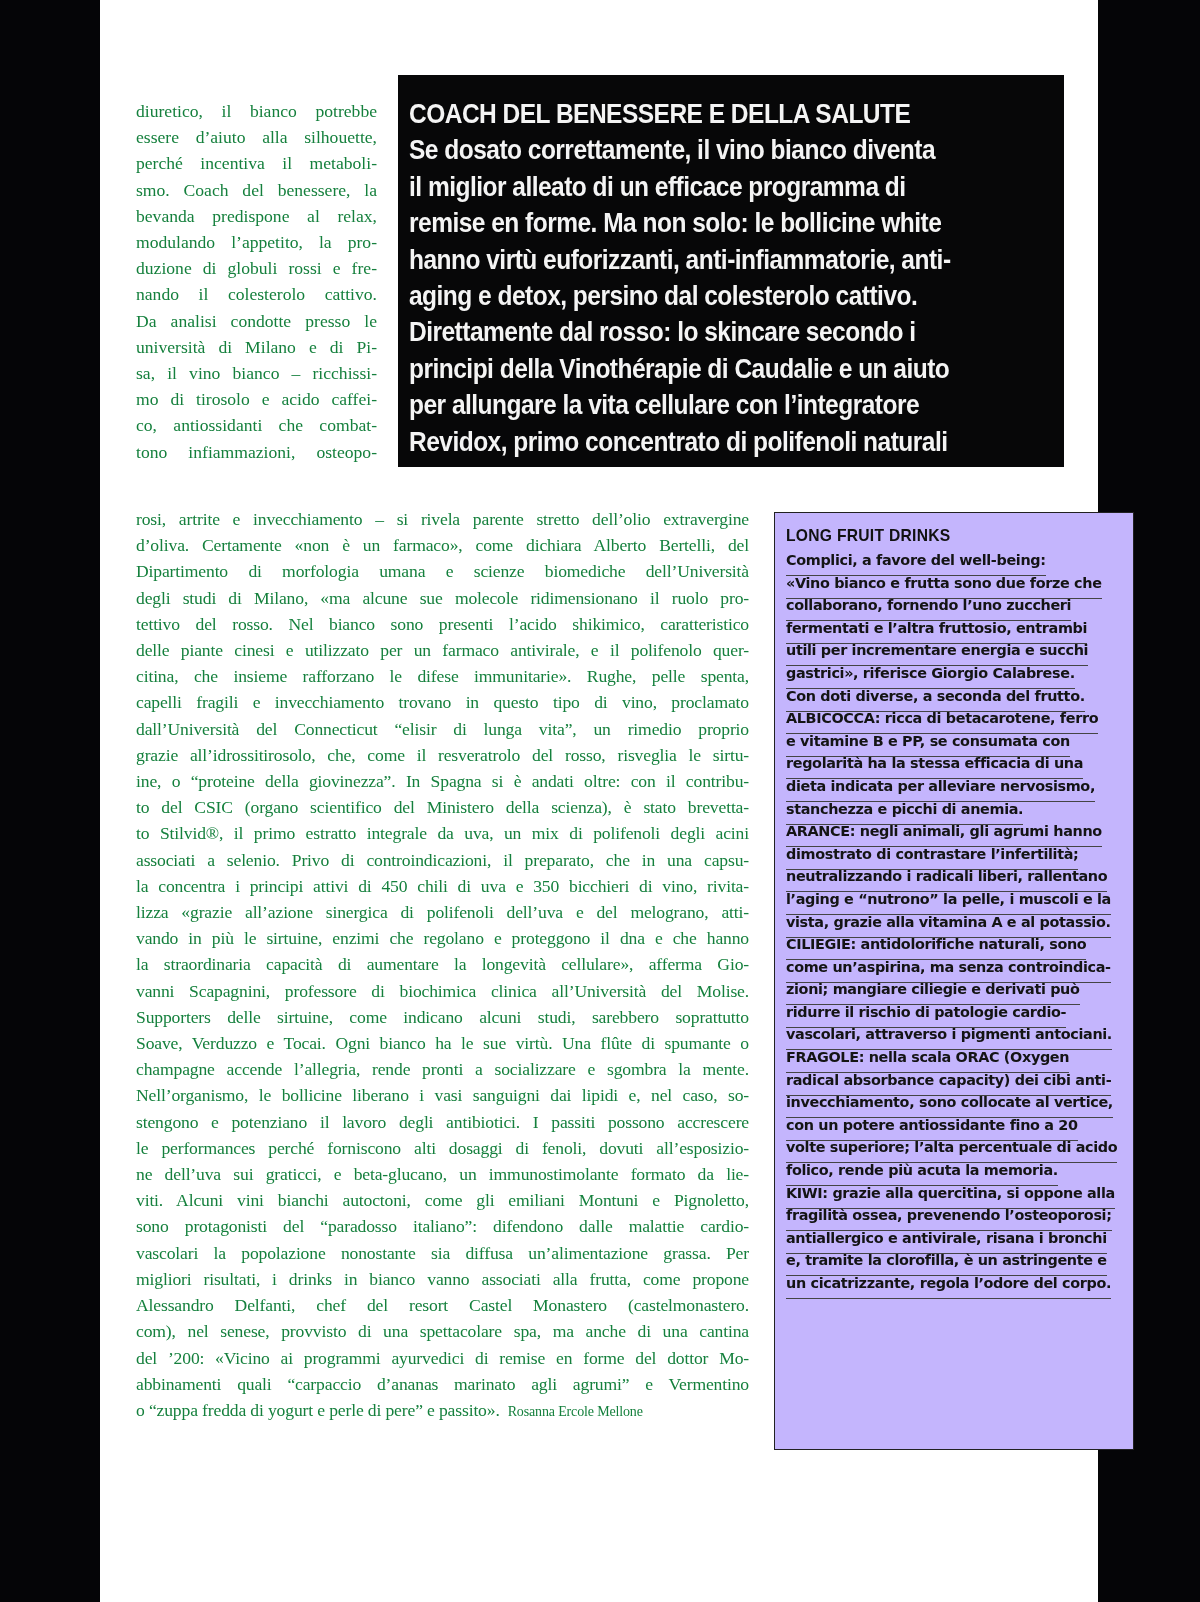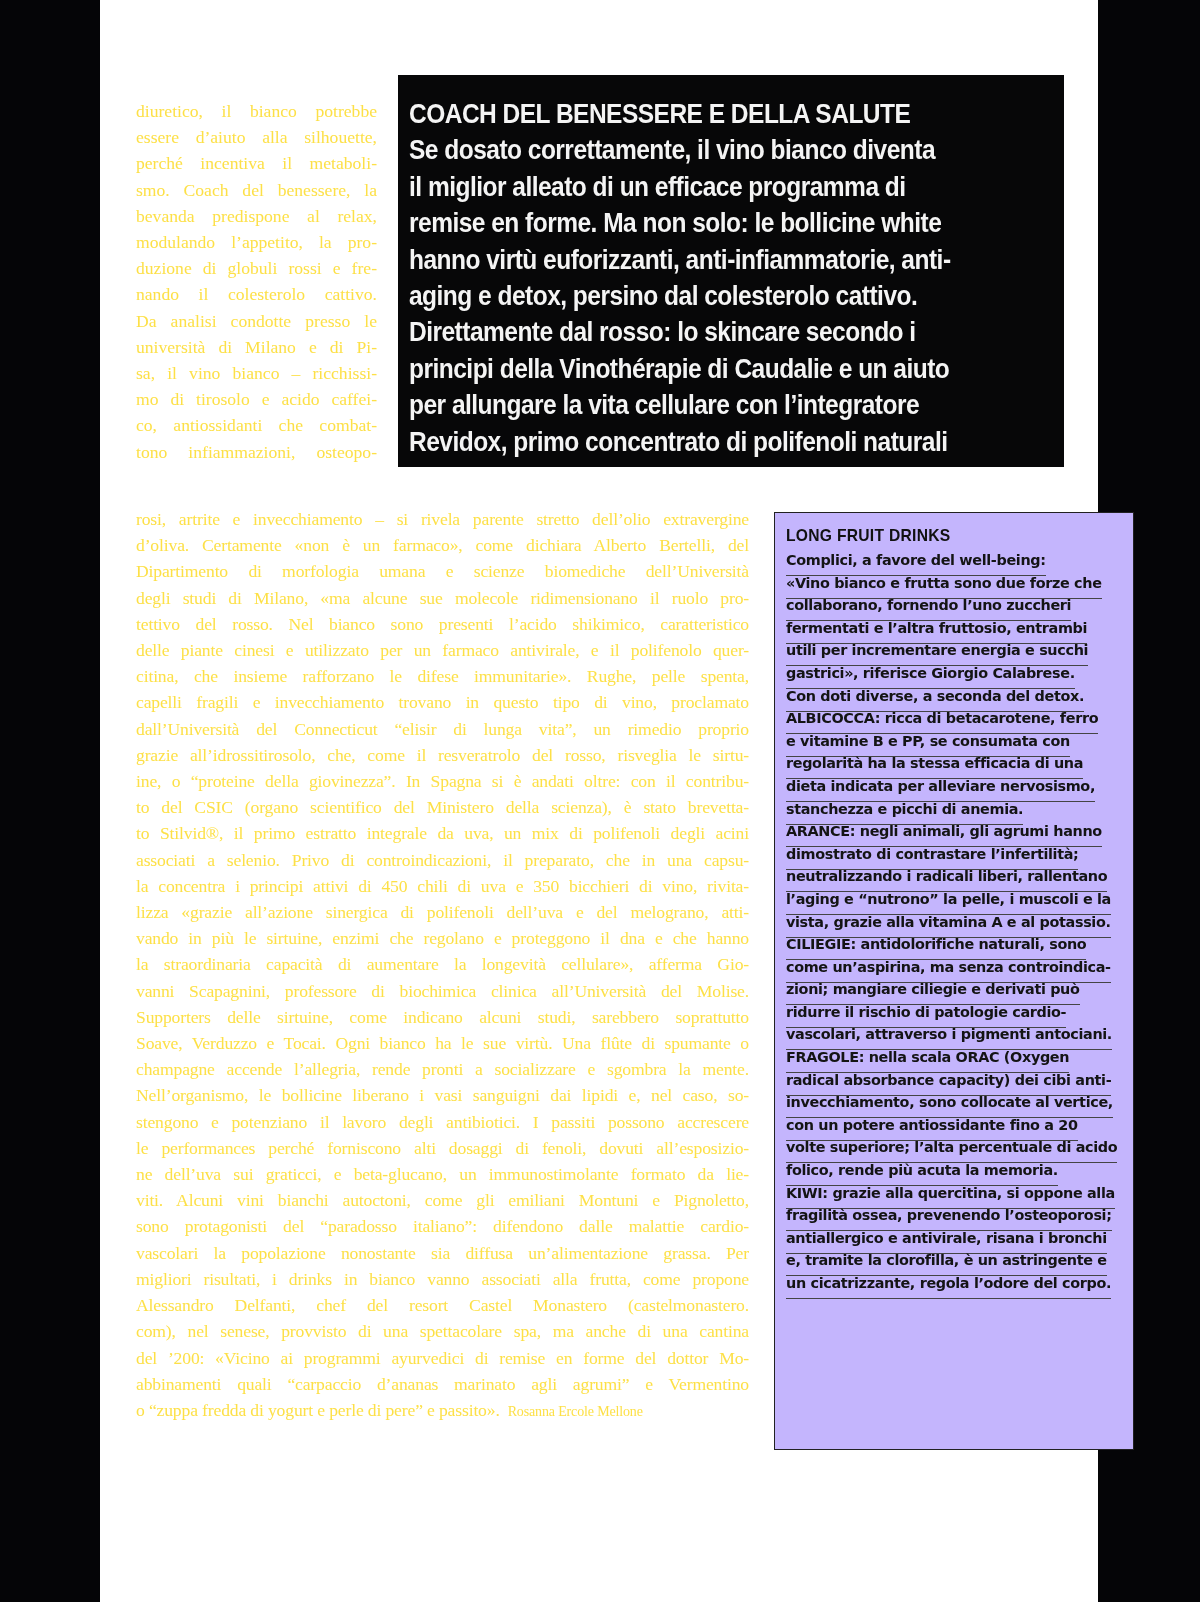--- a/index.html
+++ b/index.html
@@ -4,21 +4,21 @@
 <style>
   html, body { margin:0; padding:0; }
   body {
     width:1200px; height:1602px; position:relative; overflow:hidden;
     background:#050507;
   }
   .page {
     position:absolute; left:100px; top:0; width:998px; height:1602px;
     background:#ffffff;
   }
-  .serif { font-family:"Liberation Serif","DejaVu Serif",serif; color:#fde047; }
+  .serif { font-family:"Liberation Serif","DejaVu Serif",serif; color:#15803d; }
   .narrow-col {
     position:absolute; left:136px; top:98px; width:241px;
     font-size:17.6px; line-height:26.2px; text-align:justify;
   }
   .narrow-col .ln { display:block; white-space:nowrap; text-align:justify; text-align-last:justify; }
   .wide-col {
     position:absolute; left:136px; top:506px; width:613px;
     font-size:17.6px; line-height:26.2px;
   }
   .wide-col .ln { display:block; white-space:nowrap; text-align:justify; text-align-last:justify; letter-spacing:-0.15px;font-family:Liberation Serif, serif; }
@@ -133,21 +133,21 @@
   </div>
 
 <div class="sidebar" id="sidebar">
   <span class="title">LONG FRUIT DRINKS</span>
 <span class="ln"><span class="u">Complici, a favore del well-being:</span></span>
     <span class="ln"><span class="u">«Vino bianco e frutta sono due forze che</span></span>
     <span class="ln"><span class="u">collaborano, fornendo l’uno zuccheri</span></span>
     <span class="ln"><span class="u">fermentati e l’altra fruttosio, entrambi</span></span>
     <span class="ln"><span class="u">utili per incrementare energia e succhi</span></span>
     <span class="ln"><span class="u">gastrici», riferisce Giorgio Calabrese.</span></span>
-    <span class="ln"><span class="u">Con doti diverse, a seconda del detox.</span></span>
+    <span class="ln"><span class="u">Con doti diverse, a seconda del frutto.</span></span>
     <span class="ln"><span class="u">ALBICOCCA: ricca di betacarotene, ferro</span></span>
     <span class="ln"><span class="u">e vitamine B e PP, se consumata con</span></span>
     <span class="ln"><span class="u">regolarità ha la stessa efficacia di una</span></span>
     <span class="ln"><span class="u">dieta indicata per alleviare nervosismo,</span></span>
     <span class="ln"><span class="u">stanchezza e picchi di anemia.</span></span>
     <span class="ln"><span class="u">ARANCE: negli animali, gli agrumi hanno</span></span>
     <span class="ln"><span class="u">dimostrato di contrastare l’infertilità;</span></span>
     <span class="ln"><span class="u">neutralizzando i radicali liberi, rallentano</span></span>
     <span class="ln"><span class="u">l’aging e “nutrono” la pelle, i muscoli e la</span></span>
     <span class="ln"><span class="u">vista, grazie alla vitamina A e al potassio.</span></span>

